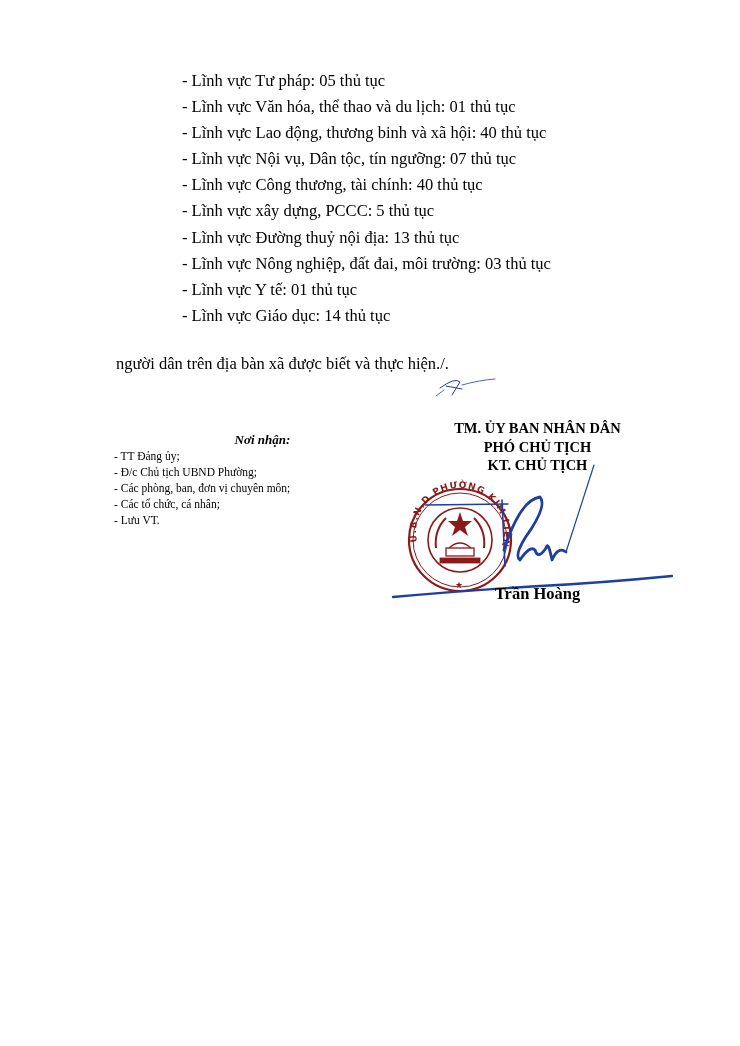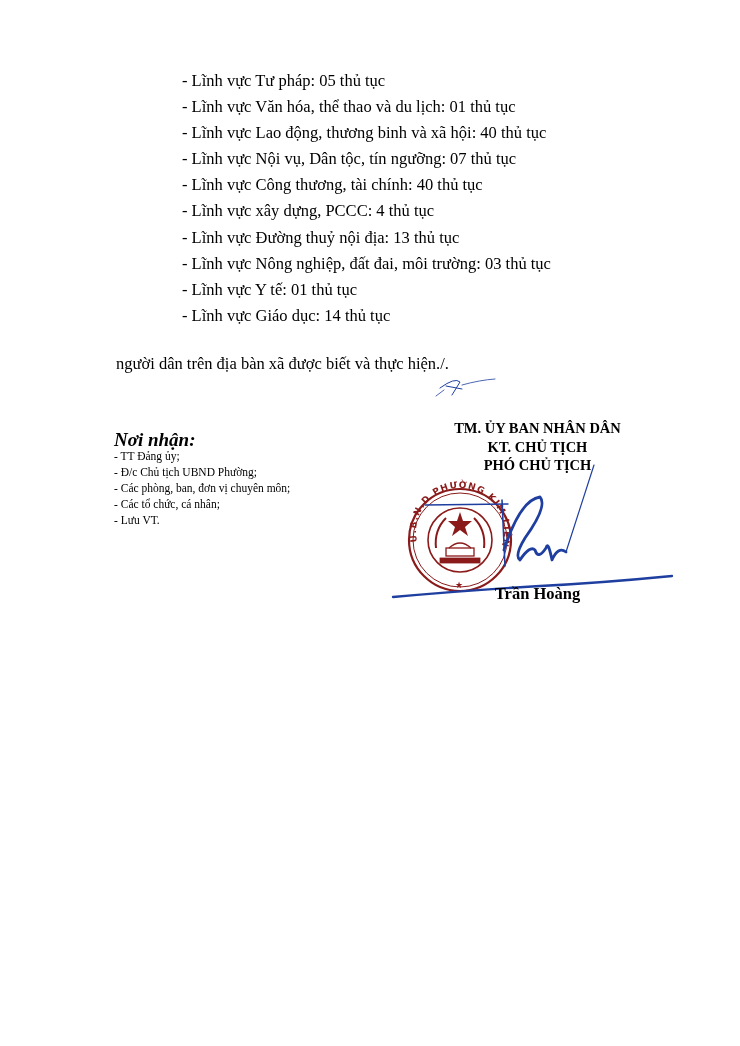--- a/index.html
+++ b/index.html
@@ -4,37 +4,37 @@
   <style>
     html, body { margin: 0; padding: 0; background: #ffffff; }
     body { width: 740px; height: 1046px; position: relative; overflow: hidden;
            font-family: "Liberation Serif", "DejaVu Serif", serif; color: #000; }
     .list { position: absolute; left: 147px; top: 68px; margin: 0; padding: 0; list-style: none; }
     .list li { font-size: 16.5px; line-height: 26.1px; height: 26.1px; white-space: nowrap; margin-left: 35px; }
     .para { position: absolute; left: 116px; top: 351px; width: 560px; font-size: 16.5px; line-height: 26px; }
     .para .l1 { display: block; padding-left: 37px; white-space: nowrap; }
     .para .l2 { display: block; white-space: nowrap; }
     .recipients { position: absolute; left: 114px; top: 432px; font-size: 11.5px; line-height: 16px; }
-    .recipients .title { font-weight: bold; font-style: italic; font-size: 19px; }
+    .recipients .title { font-weight: bold; font-style: italic; font-size: 13px; text-align: right; }
     .sign-block { position: absolute; left: 400px; top: 419px; width: 275px; text-align: center;
                   font-weight: bold; font-size: 14.5px; line-height: 18.5px; }
     .signer { position: absolute; left: 400px; top: 584px; width: 275px; text-align: center;
               font-weight: bold; font-size: 16.5px; }
     svg.overlay { position: absolute; left: 0; top: 0; pointer-events: none; }
   </style>
 </head>
 <body>
 
 <ul class="list">
   <li>- Lĩnh vực Tư pháp: 05 thủ tục</li>
   <li>- Lĩnh vực Văn hóa, thể thao và du lịch: 01 thủ tục</li>
   <li>- Lĩnh vực Lao động, thương binh và xã hội: 40 thủ tục</li>
   <li>- Lĩnh vực Nội vụ, Dân tộc, tín ngưỡng: 07 thủ tục</li>
   <li>- Lĩnh vực Công thương, tài chính: 40 thủ tục</li>
-  <li>- Lĩnh vực xây dựng, PCCC: 4 thủ tục</li>
+  <li>- Lĩnh vực xây dựng, PCCC: 5 thủ tục</li>
   <li>- Lĩnh vực Đường thuỷ nội địa: 13 thủ tục</li>
   <li>- Lĩnh vực Nông nghiệp, đất đai, môi trường: 03 thủ tục</li>
   <li>- Lĩnh vực Y tế: 01 thủ tục</li>
   <li>- Lĩnh vực Giáo dục: 14 thủ tục</li>
 </ul>
 
 <div class="para">
   <span class="l2">người dân trên địa bàn xã được biết và thực hiện./.</span>
 </div>
 
@@ -42,22 +42,22 @@
   <div class="title">Nơi nhận:</div>
   <div>- TT Đảng ủy;</div>
   <div>- Đ/c Chủ tịch UBND Phường;</div>
   <div>- Các phòng, ban, đơn vị chuyên môn;</div>
   <div>- Các tổ chức, cá nhân;</div>
   <div>- Lưu VT.</div>
 </div>
 
 <div class="sign-block">
   <div>TM. ỦY BAN NHÂN DÂN</div>
+  <div>PHÓ CHỦ TỊCH</div>
   <div>KT. CHỦ TỊCH</div>
-  <div>PHÓ CHỦ TỊCH</div>
 </div>
 
 <svg class="overlay" width="740" height="1046">
   <defs>
     <path id="stampArc" d="M 418,545 A 44,44 0 1,1 502,545"></path>
     <path id="stampArcBottom" d="M 426,560 A 38,38 0 0,0 494,560"></path>
   </defs>
   <g fill="none" stroke="#8b1a1a">
     <circle cx="460" cy="540" r="51" stroke-width="2.2"></circle>
     <circle cx="460" cy="540" r="47" stroke-width="1"></circle>

